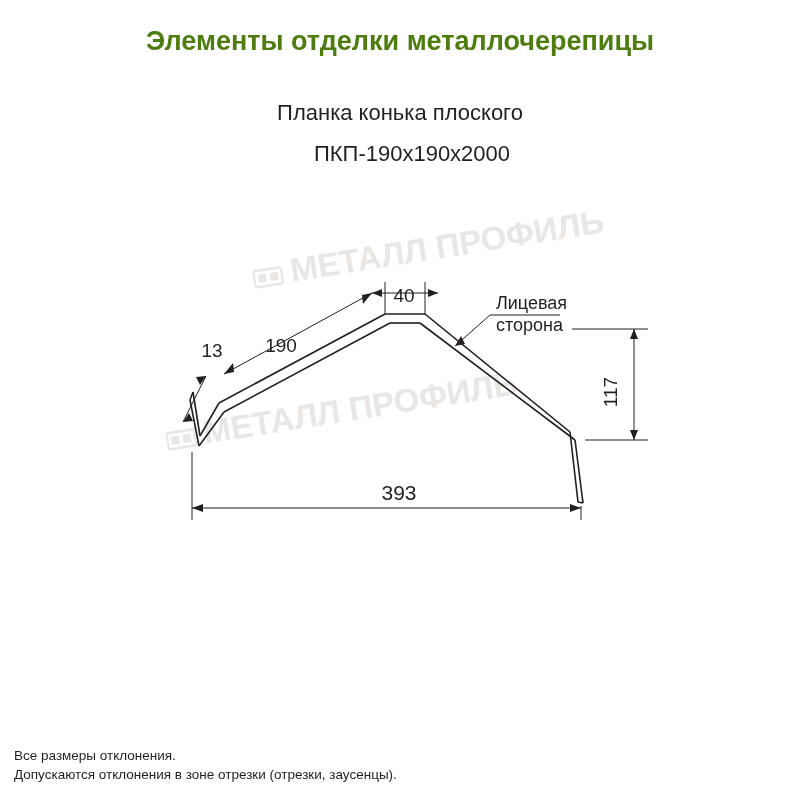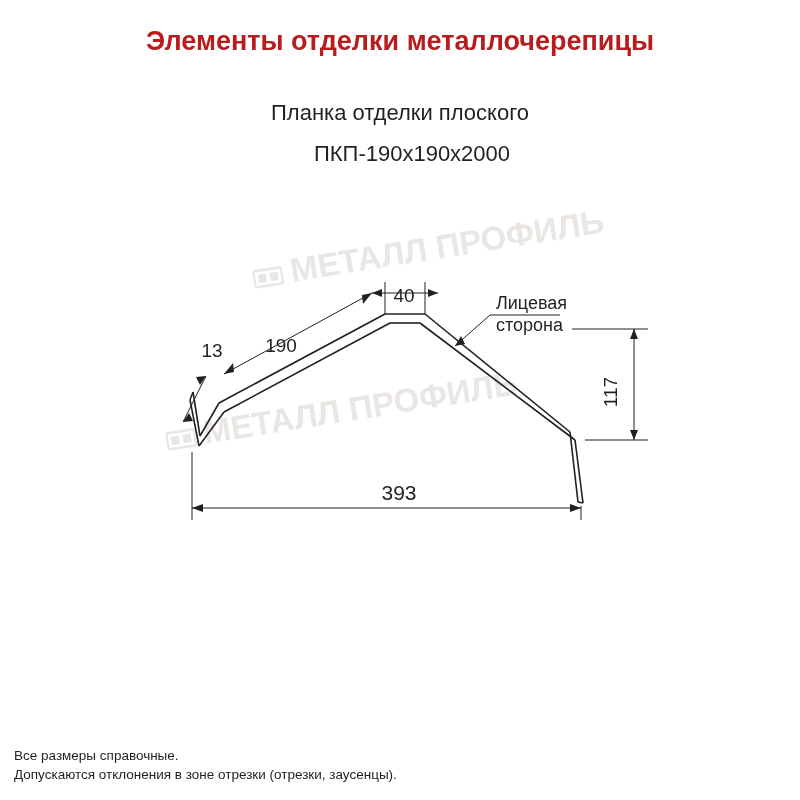--- a/index.html
+++ b/index.html
@@ -24,21 +24,21 @@
   
   .title-main {
     position: absolute;
     top: 26px;
     left: 0;
     width: 800px;
     text-align: center;
     font-size: 27px;
     font-weight: bold;
     letter-spacing: 0px;
-    color: #b91c1c;
+    color: #4d7c0f;
   }
   .title-sub {
     position: absolute;
     top: 100px;
     left: 0;
     width: 800px;
     text-align: center;
     font-size: 22px;
     color: #231f20;
   }
@@ -113,21 +113,21 @@
     font-family: "Liberation Sans", sans-serif;
     fill: #231f20;
   }
 </style>
 </head>
 <body>
 
 <div class="page">
 
   <div class="title-main">Элементы отделки металлочерепицы</div>
-  <div class="title-sub">Планка отделки плоского</div>
+  <div class="title-sub">Планка конька плоского</div>
   <div class="title-code">ПКП-190х190х2000</div>
 
   <div class="watermark wm1">
     <svg class="wm-logo" viewBox="0 0 30 24">
       <rect x="1" y="4" width="28" height="16" rx="2" fill="none" stroke="#e9e6e4" stroke-width="2.5"></rect>
       <rect x="5" y="8" width="8" height="8" fill="#e9e6e4"></rect>
       <rect x="17" y="8" width="8" height="8" fill="#e9e6e4"></rect>
     </svg><span>МЕТАЛЛ ПРОФИЛЬ</span>
   </div>
   <div class="watermark wm2">
@@ -214,17 +214,17 @@
         <path d="M 192 318 L 581 318"></path>
         <path d="M 192 318 l 11 -4 l 0 8 z" fill="#231f20" stroke="none"></path>
         <path d="M 581 318 l -11 -4 l 0 8 z" fill="#231f20" stroke="none"></path>
       </g>
       <text x="399" y="310" font-size="21" text-anchor="middle">393</text>
 
     </svg>
   </div>
 
   <div class="footer">
-    <div>Все размеры справочные.</div>
+    <div>Все размеры отклонения.</div>
     <div>Допускаются отклонения в зоне отрезки (отрезки, заусенцы).</div>
   </div>
 
 </div>
 
 </body></html>

